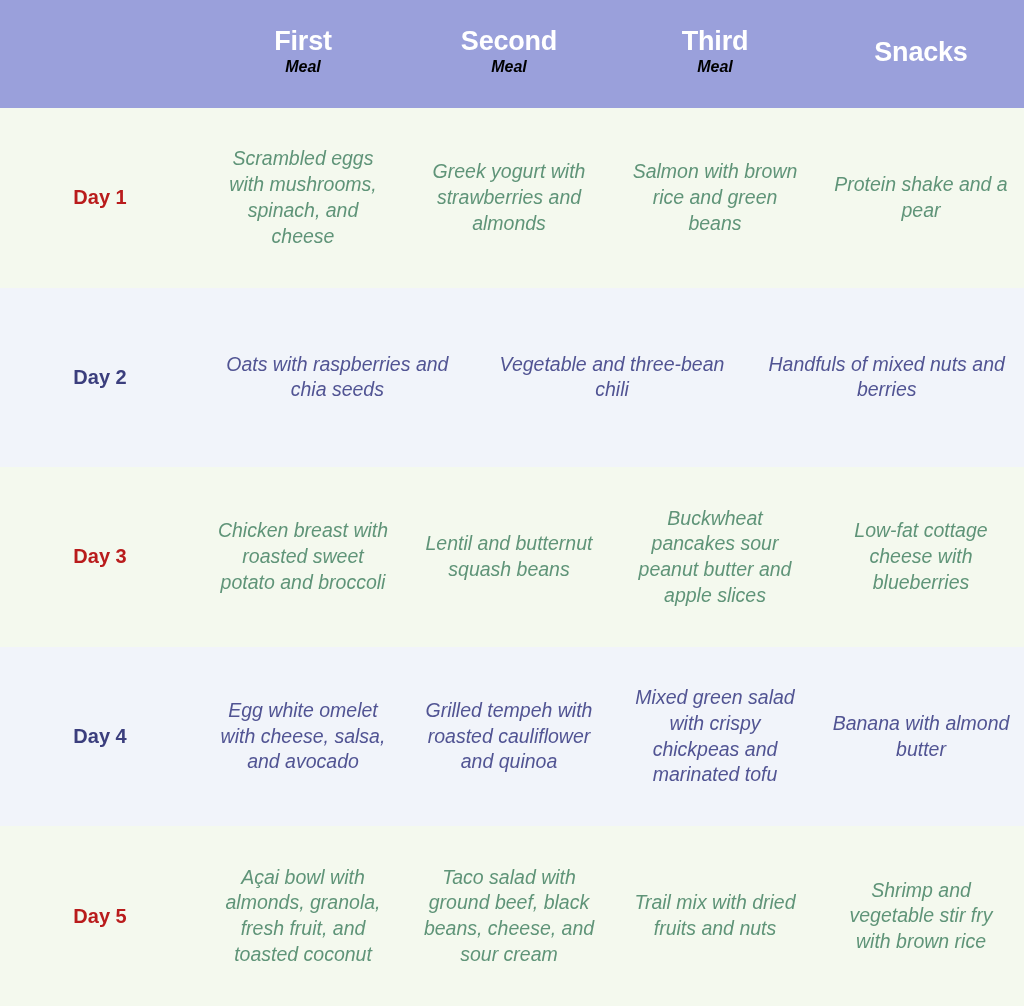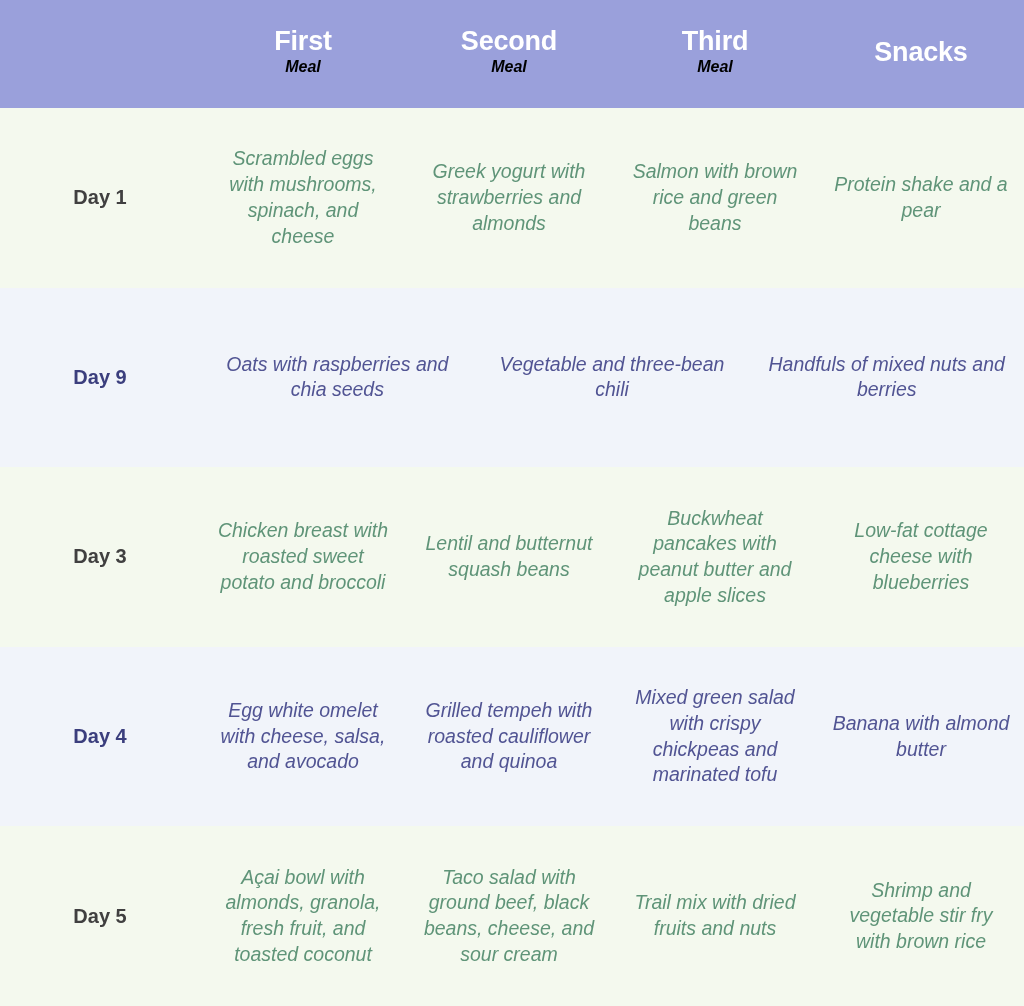--- a/index.html
+++ b/index.html
@@ -80,21 +80,21 @@
   .day-cell {
     width: 200px;
     min-width: 200px;
     display: flex;
     align-items: center;
     justify-content: center;
     font-size: 20px;
     font-weight: bold;
     box-sizing: border-box;
   }
-  .row-green .day-cell { color: #404040; }
+  .row-green .day-cell { color: #b91c1c; }
   .row-navy  .day-cell { color: #3b3e7d; }
 
   .meal-cell {
     flex: 1 1 0;
     display: flex;
     align-items: center;
     justify-content: center;
     text-align: center;
     font-size: 19.5px;
     font-style: italic;
@@ -136,31 +136,31 @@
 
   <div class="table-row row-green">
     <div class="day-cell">Day 1</div>
     <div class="meal-cell">Scrambled eggs with mushrooms, spinach, and cheese</div>
     <div class="meal-cell">Greek yogurt with strawberries and almonds</div>
     <div class="meal-cell">Salmon with brown rice and green beans</div>
     <div class="meal-cell">Protein shake and a pear</div>
   </div>
 
   <div class="table-row row-navy">
-    <div class="day-cell">Day 9</div>
+    <div class="day-cell">Day 2</div>
     <div class="meal-cell">Oats with raspberries and chia seeds</div>
     <div class="meal-cell">Vegetable and three-bean chili</div>
     <div class="meal-cell">Handfuls of mixed nuts and berries</div>
   </div>
 
   <div class="table-row row-green">
     <div class="day-cell">Day 3</div>
     <div class="meal-cell">Chicken breast with roasted sweet potato and broccoli</div>
     <div class="meal-cell">Lentil and butternut squash beans</div>
-    <div class="meal-cell">Buckwheat pancakes with peanut butter and apple slices</div>
+    <div class="meal-cell">Buckwheat pancakes sour peanut butter and apple slices</div>
     <div class="meal-cell">Low-fat cottage cheese with blueberries</div>
   </div>
 
   <div class="table-row row-navy">
     <div class="day-cell">Day 4</div>
     <div class="meal-cell">Egg white omelet with cheese, salsa, and avocado</div>
     <div class="meal-cell">Grilled tempeh with roasted cauliflower and quinoa</div>
     <div class="meal-cell">Mixed green salad with crispy chickpeas and marinated tofu</div>
     <div class="meal-cell">Banana with almond butter</div>
   </div>

